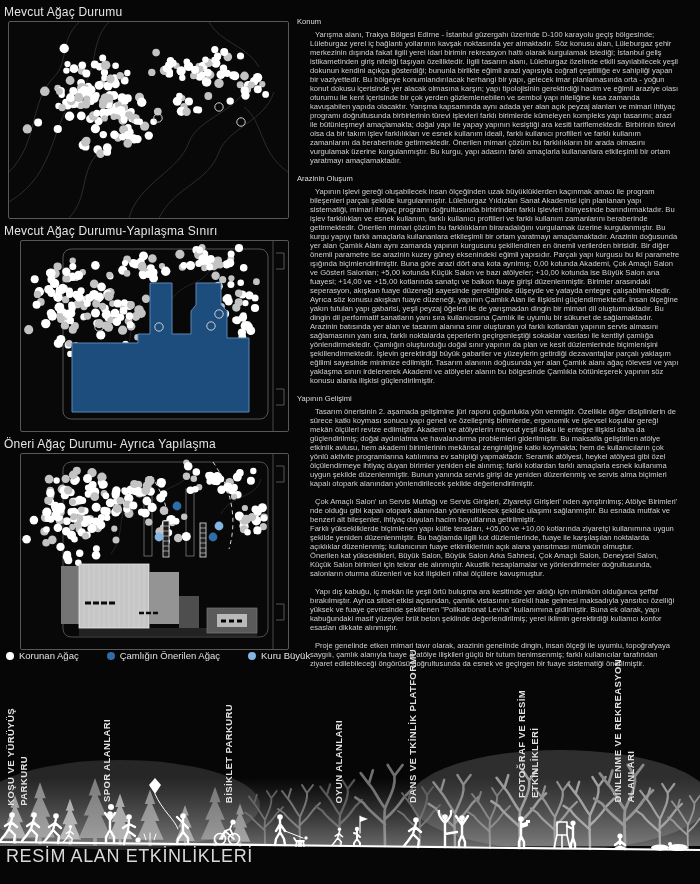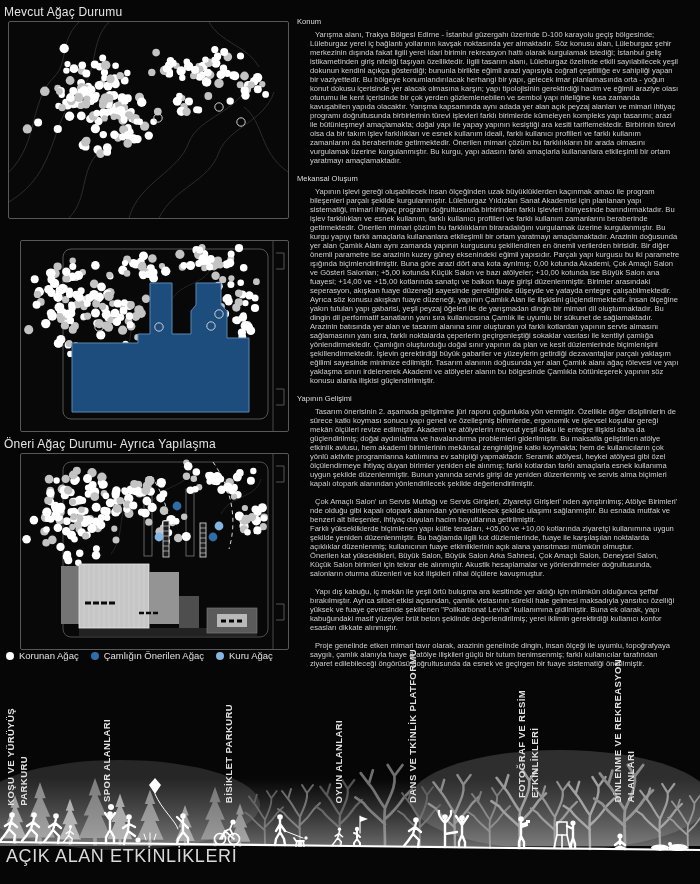--- a/index.html
+++ b/index.html
@@ -7,21 +7,21 @@
          font-family:"Liberation Sans",sans-serif;padding-left:48px;}
   .dtitle{position:absolute;color:#e4e4e4;font-size:12px;letter-spacing:.2px;}
   #dt0{left:4px;top:5px;}
   #dt1{left:4px;top:224px;}
   #dt2{left:4px;top:437px;}
   .panel{position:absolute;border:1px solid #585858;border-radius:2px;background:#080808;}
   #panel0{left:8px;top:21px;width:279px;height:196px;}
   #panel1{left:20px;top:240px;width:267px;height:190px;}
   #panel2{left:20px;top:453px;width:267px;height:195px;}
   .panel svg{position:absolute;left:0;top:0;}
-  #legend{position:absolute;left:6px;top:650px;display:flex;align-items:center;gap:12px;
+  #legend{position:absolute;left:6px;top:650px;display:flex;align-items:center;gap:28px;
           color:#e0e0e0;font-size:9.5px;}
   .litem{display:flex;align-items:center;}
   .dot{width:8px;height:8px;border-radius:50%;display:inline-block;margin-right:5px;background:#fff;}
   #article{position:absolute;left:293px;top:13px;width:404px;color:#cfcfcf;
            font-size:7.6px;line-height:9px;}
   #article p{margin:0 17px 9px;text-indent:5px;white-space:pre-line;}
   #article p.h{margin:4px;text-indent:0;color:#dedede;}
   #panorama{position:absolute;left:0;top:690px;width:700px;height:194px;}
   .fig{stroke:#fff;stroke-width:2.4;stroke-linecap:round;stroke-linejoin:round;fill:none;}
   .vlabel{position:absolute;writing-mode:vertical-rl;transform:rotate(180deg);
@@ -264,20 +264,21 @@
           <circle cx="18.3" cy="106.9" r="4.6" fill="#c3c3c3"></circle>
         </g>
       <g id="otrees-0">
           <circle cx="149" cy="96" r="4.2" fill="none" stroke="#cfcfcf" stroke-width="1"></circle>
           <circle cx="210" cy="85" r="4.2" fill="none" stroke="#cfcfcf" stroke-width="1"></circle>
           <circle cx="232" cy="100" r="4.2" fill="none" stroke="#cfcfcf" stroke-width="1"></circle>
         </g>
     </svg>
   </div>
 
+  <div class="dtitle" id="dt1">Mevcut Ağaç Durumu-Yapılaşma Sınırı</div>
   <div class="panel" id="panel1">
     <svg width="267" height="190" viewBox="0 0 267 190">
       <g stroke="#232323" fill="none">
         <path d="M150,60 C160,40 185,45 190,25"></path>
         <path d="M100,120 C115,100 105,80 120,62"></path>
       </g>
       <rect x="42" y="8" width="205" height="170" rx="8" fill="none" stroke="#555"></rect>
       <path d="M252,0 V190" stroke="#484848" fill="none"></path>
       <path d="M255,12 h8 v16 h-8 M255,148 h8 v16 h-8" stroke="#555" fill="none"></path>
       <g id="trees-1">
@@ -752,31 +753,31 @@
     <span class="litem">
       <span class="dot" style="background: rgb(255, 255, 255);"></span>
       <span>Korunan Ağaç</span>
     </span>
     <span class="litem">
       <span class="dot" style="background: rgb(46, 109, 168);"></span>
       <span>Çamlığın Önerilen Ağaç</span>
     </span>
     <span class="litem">
       <span class="dot" style="background: rgb(132, 180, 226);"></span>
-      <span>Kuru Ağaç</span>
+      <span>Kuru Büyük</span>
     </span>
   </div>
 
   <div id="article">
     <section>
       <p class="h">Konum</p>
       <p>Yarışma alanı, Trakya Bölgesi Edirne - İstanbul güzergahı üzerinde D-100 karayolu geçiş bölgesinde; Lüleburgaz yerel iç bağlantı yollarının kavşak noktasında yer almaktadır. Söz konusu alan, Lüleburgaz şehir merkezinin dışında fakat ilgili yerel idari birimin rekreasyon hattı olarak kurgulamak istediği; İstanbul geliş istikametinden giriş niteliği taşıyan özelliktedir. İlgili tasarım alanı, Lüleburgaz özelinde etkili sayılabilecek yeşil dokunun kendini açıkça gösterdiği; bununla birlikte eğimli arazi yapısıyla coğrafi çeşitliliğe ev sahipliği yapan bir vaziyettedir. Bu bölgeye konumlandırılacak herhangi bir yapı, gelecek imar planlamasında orta - yoğun konut dokusu içerisinde yer alacak olmasına karşın; yapı tipolojisinin gerektirdiği hacim ve eğimli araziye olası oturumu ile kent içerisinde bir çok yerden gözlemlenebilen ve sembol yapı niteliğine kısa zamanda kavuşabilen yapıda olacaktır. Yarışma kapsamında aynı adada yer alan açık peyzaj alanları ve mimari ihtiyaç programı doğrultusunda birbirlerinin türevi işlevleri farklı birimlerde kümeleyen kompleks yapı tasarımı; arazi ile bütünleşmeyi amaçlamakta; doğal yapı ile yapay yapının kesiştiği ara kesiti tariflemektedir. Birbirinin türevi olsa da bir takım işlev farklılıkları ve esnek kullanım ideali, farklı kullanıcı profilleri ve farklı kullanım zamanlarını da beraberinde getirmektedir. Önerilen mimari çözüm bu farklılıkların bir arada olmasını vurgulamak üzerine kurgulanmıştır. Bu kurgu, yapı adasını farklı amaçlarla kullananlara etkileşimli bir ortam yaratmayı amaçlamaktadır.</p>
     </section>
     <section>
-      <p class="h">Mekansal Oluşum</p>
+      <p class="h">Arazinin Oluşum</p>
       <p>Yapının işlevi gereği oluşabilecek insan ölçeğinden uzak büyüklüklerden kaçınmak amacı ile program bileşenleri parçalı şekilde kurgulanmıştır. Lüleburgaz Yıldızları Sanat  Akademisi için planlanan yapı sistematiği, mimari ihtiyaç programı doğrultusunda birbirinden farklı işlevleri bünyesinde barındırmaktadır. Bu işlev farklılıkları ve esnek kullanım, farklı kullanıcı profilleri ve farklı kullanım zamanlarını beraberinde getirmektedir. Önerilen mimari çözüm bu farklılıkların biraradalığını vurgulamak üzerine kurgulanmıştır. Bu kurgu yapıyı farklı amaçlarla kullananlara etkileşimli bir ortam yaratmayı amaçlamaktadır. Arazinin doğusunda yer alan Çamlık Alanı aynı zamanda yapının kurgusunu şekillendiren en önemli verilerden birisidir. Bir diğer önemli parametre ise arazinin kuzey güney eksenindeki eğimli yapısıdır. Parçalı yapı kurgusu bu iki parametre ışığında biçimlendirilmiştir. Buna göre arazi dört ana kota ayrılmış; 0,00 kotunda Akademi, Çok Amaçlı Salon ve Gösteri Salonları; +5,00 kotunda Küçük Salon ve bazı atölyeler; +10,00 kotunda ise Büyük Salon ana fuayesi; +14,00 ve +15,00 kotlarında sanatçı ve balkon fuaye girişi düzenlenmiştir. Birimler arasındaki seperasyon, akışkan fuaye düzeneği sayesinde gerektiğinde düşeyde ve yatayda entegre çalışabilmektedir. Ayrıca söz konusu akışkan fuaye düzeneği, yapının Çamlık Alan ile ilişkisini güçlendirmektedir. İnsan ölçeğine yakın tutulan yapı gabarisi, yeşil peyzaj öğeleri ile de yarışmadan dingin bir mimari dil oluşturmaktadır. Bu dingin dil performatif sanatların yanı sıra kullanıcısına Çamlık ile uyumlu bir sükunet de sağlamaktadır. Arazinin batısında yer alan ve tasarım alanına sınır oluşturan yol farklı kotlardan yapının servis almasını sağlamasının yanı sıra, farklı noktalarda çeperlerin geçirgenleştiği sokaklar vasıtası ile kentliyi çamlığa yönlendirmektedir. Çamlığın oluşturduğu doğal sınır yapının da plan ve kesit düzlemlerinde biçimlenişini şekillendirmektedir. İşlevin gerektirdiği büyük gabariler ve yüzeylerin getirdiği dezavantajlar  parçalı yaklaşım eğilimi sayesinde minimize edilmiştir. Tasarım alanının doğusunda yer alan Çamlık alanı ağaç rölevesi ve yapı yaklaşma sınırı irdelenerek  Akademi ve  atölyeler alanın bu bölgesinde Çamlıkla bütünleşerek yapının söz konusu alanla ilişkisi güçlendirilmiştir.</p>
     </section>
     <section>
       <p class="h">Yapının Gelişimi</p>
       <p>Tasarım önerisinin 2. aşamada gelişimine jüri raporu çoğunlukla yön vermiştir. Özellikle diğer disiplinlerin de sürece katkı koyması sonucu yapı geneli ve özelleşmiş birimlerde, ergonomik ve işlevsel koşullar gereği mekân ölçüleri revize edilmiştir. Akademi ve atölyelerin mevcut yeşil doku ile entegre ilişkisi daha da güçlendirilmiş; doğal aydınlatma ve havalandırma problemleri giderilmiştir. Bu maksatla geliştirilen atölye etkinlik avlusu, hem akademi birimlerinin mekânsal zenginliğine katkı koymakta; hem de kullanıcıların çok yönlü aktivite programlarına katılımına ev sahipliği yapmaktadır. Seramik atölyesi, heykel atölyesi gibi özel ölçülendirmeye ihtiyaç duyan birimler yeniden ele alınmış; farklı kotlardan farklı amaçlarla esnek kullanıma uygun şekilde düzenlenmiştir. Bunun yanında servis girişi de yeniden düzenlenmiş ve servis alma biçimleri kapalı otopark alanından yönlendirilecek şekilde değerlendirilmiştir.</p>
       <p>Çok Amaçlı Salon' un Servis Mutfağı ve Servis Girişleri, Ziyaretçi Girişleri' nden ayrıştırılmış; Atölye Birimleri' nde olduğu gibi kapalı otopark alanından yönlendirilecek şekilde ulaşımı sağlanmıştır. Bu esnada mutfak ve benzeri alt bileşenler, ihtiyaç duyulan hacim boyutlarına getirilmiştir.
 Farklı yüksekliklerde biçimlenen yapı kütle terasları, +05,00 ve +10,00 kotlarında ziyaretçi kullanımına uygun şekilde yeniden düzenlenmiştir. Bu bağlamda ilgili kot düzlemlerinde, fuaye ile karşılaşılan noktalarda açıklıklar düzenlenmiş; kullanıcının fuaye etkinliklerinin açık alana yansıtması mümkün olmuştur.
 Önerilen kat yükseklikleri, Büyük Salon, Büyük Salon Arka Sahnesi, Çok Amaçlı Salon, Deneysel Salon, Küçük Salon birimleri için tekrar ele alınmıştır. Akustik hesaplamalar ve yönlendirmeler doğrultusunda, salonların oturma düzenleri ve kot ilişkileri nihai ölçülere kavuşmuştur.</p>
       <p>Yapı dış kabuğu, iç mekân ile yeşil örtü buluşma ara kesitinde yer aldığı için mümkün olduğunca şeffaf bırakılmıştır. Ayrıca silüet etkisi açısından, çamlık vistasının sürekli hale gelmesi maksadıyla yansıtıcı özelliği yüksek ve fuaye çevresinde şekillenen "Polikarbonat Levha" kullanımına gidilmiştir. Buna ek olarak, yapı kabuğundaki masif yüzeyler brüt beton şeklinde değerlendirilmiş; yerel iklimin gerektirdiği kullanıcı konfor esasları dikkate alınmıştır.</p>
       <p>Proje genelinde etken mimari tavır olarak, arazinin genelinde dingin, insan ölçeği ile uyumlu, topoğrafyaya saygılı, çamlık alanıyla fuaye &amp; atölye ilişkileri güçlü bir tutum benimsenmiş; farklı kullanıcılar tarafından ziyaret edilebileceği öngörüsü doğrultusunda da esnek ve geçirgen bir fuaye sistematiği önerilmiştir.</p>
@@ -924,14 +925,14 @@
 PARKURU</div>
   <div class="vlabel" id="pl1">SPOR ALANLARI</div>
   <div class="vlabel" id="pl2">BİSİKLET PARKURU</div>
   <div class="vlabel" id="pl3">OYUN ALANLARI</div>
   <div class="vlabel" id="pl4">DANS VE TKİNLİK PLATFORMU</div>
   <div class="vlabel" id="pl5">FOTOĞRAF VE RESİM
 ETKİNLİKLERİ</div>
   <div class="vlabel" id="pl6">DİNLENME VE REKREASYON
 ALANLARI</div>
 
-  <div id="openTitle">AÇIK ALAN ETKİNLİKLERİ</div>
+  <div id="openTitle">RESİM ALAN ETKİNLİKLERİ</div>
 </div>
 
 </body></html>

